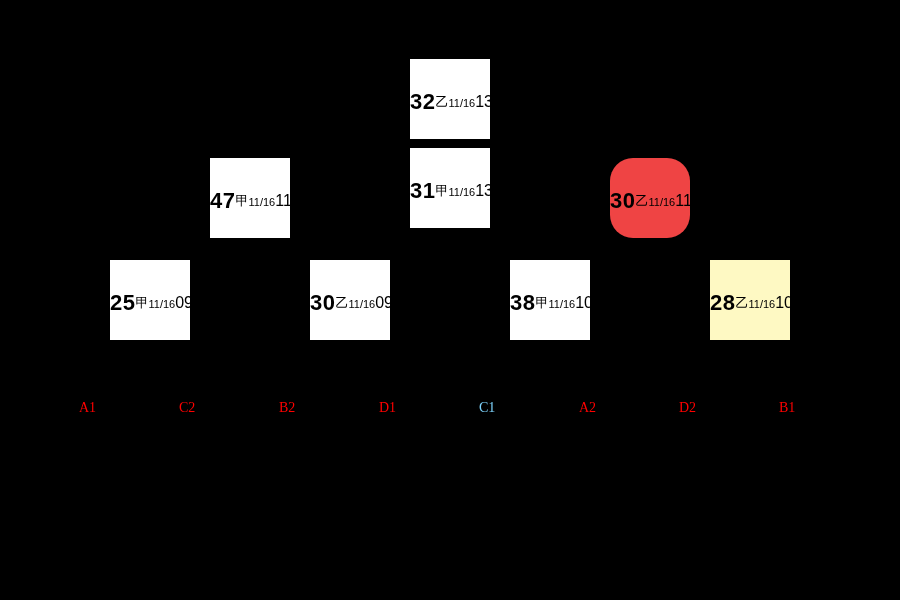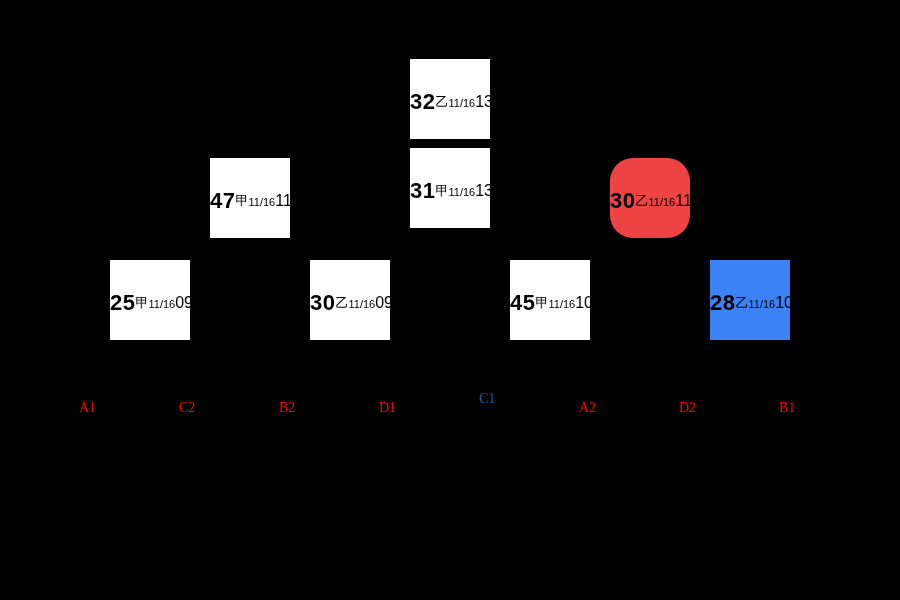--- a/index.html
+++ b/index.html
@@ -103,35 +103,35 @@
         <div class="match-date">11/16</div>
         <div class="match-time">09:00</div>
       </div>
       <div class="match-box" style="left: 310px; top: 260px; background: rgb(255, 255, 255);">
         <div class="match-number">30</div>
         <div class="match-group">乙</div>
         <div class="match-date">11/16</div>
         <div class="match-time">09:00</div>
       </div>
       <div class="match-box" style="left: 510px; top: 260px; background: rgb(255, 255, 255);">
-        <div class="match-number">45</div>
+        <div class="match-number">38</div>
         <div class="match-group">甲</div>
         <div class="match-date">11/16</div>
         <div class="match-time">10:00</div>
       </div>
-      <div class="match-box" style="left: 710px; top: 260px; background: #3b82f6; text-align: right;">
+      <div class="match-box" style="left: 710px; top: 260px; background: #fef9c3; text-align: right;">
         <div class="match-number">28</div>
         <div class="match-group">乙</div>
         <div class="match-date">11/16</div>
         <div class="match-time">10:00</div>
       </div>
     </div>
   <div id="seeds-layer">
       <div class="seed-label" style="left: 99px; top: 400px; color: rgb(255, 0, 0);">A1</div>
       <div class="seed-label" style="left: 199px; top: 400px; color: rgb(255, 0, 0);">C2</div>
       <div class="seed-label" style="left: 299px; top: 400px; color: rgb(255, 0, 0);">B2</div>
       <div class="seed-label" style="left: 399px; top: 400px; color: rgb(255, 0, 0);">D1</div>
-      <div class="seed-label" style="left: 499px; top: 391px; color: #0369a1;">C1</div>
+      <div class="seed-label" style="left: 499px; top: 400px; color: #7dd3fc;">C1</div>
       <div class="seed-label" style="left: 599px; top: 400px; color: rgb(255, 0, 0);">A2</div>
       <div class="seed-label" style="left: 699px; top: 400px; color: rgb(255, 0, 0);">D2</div>
       <div class="seed-label" style="left: 799px; top: 400px; color: rgb(255, 0, 0);">B1</div>
     </div>
 </div>
 
 </body></html>

